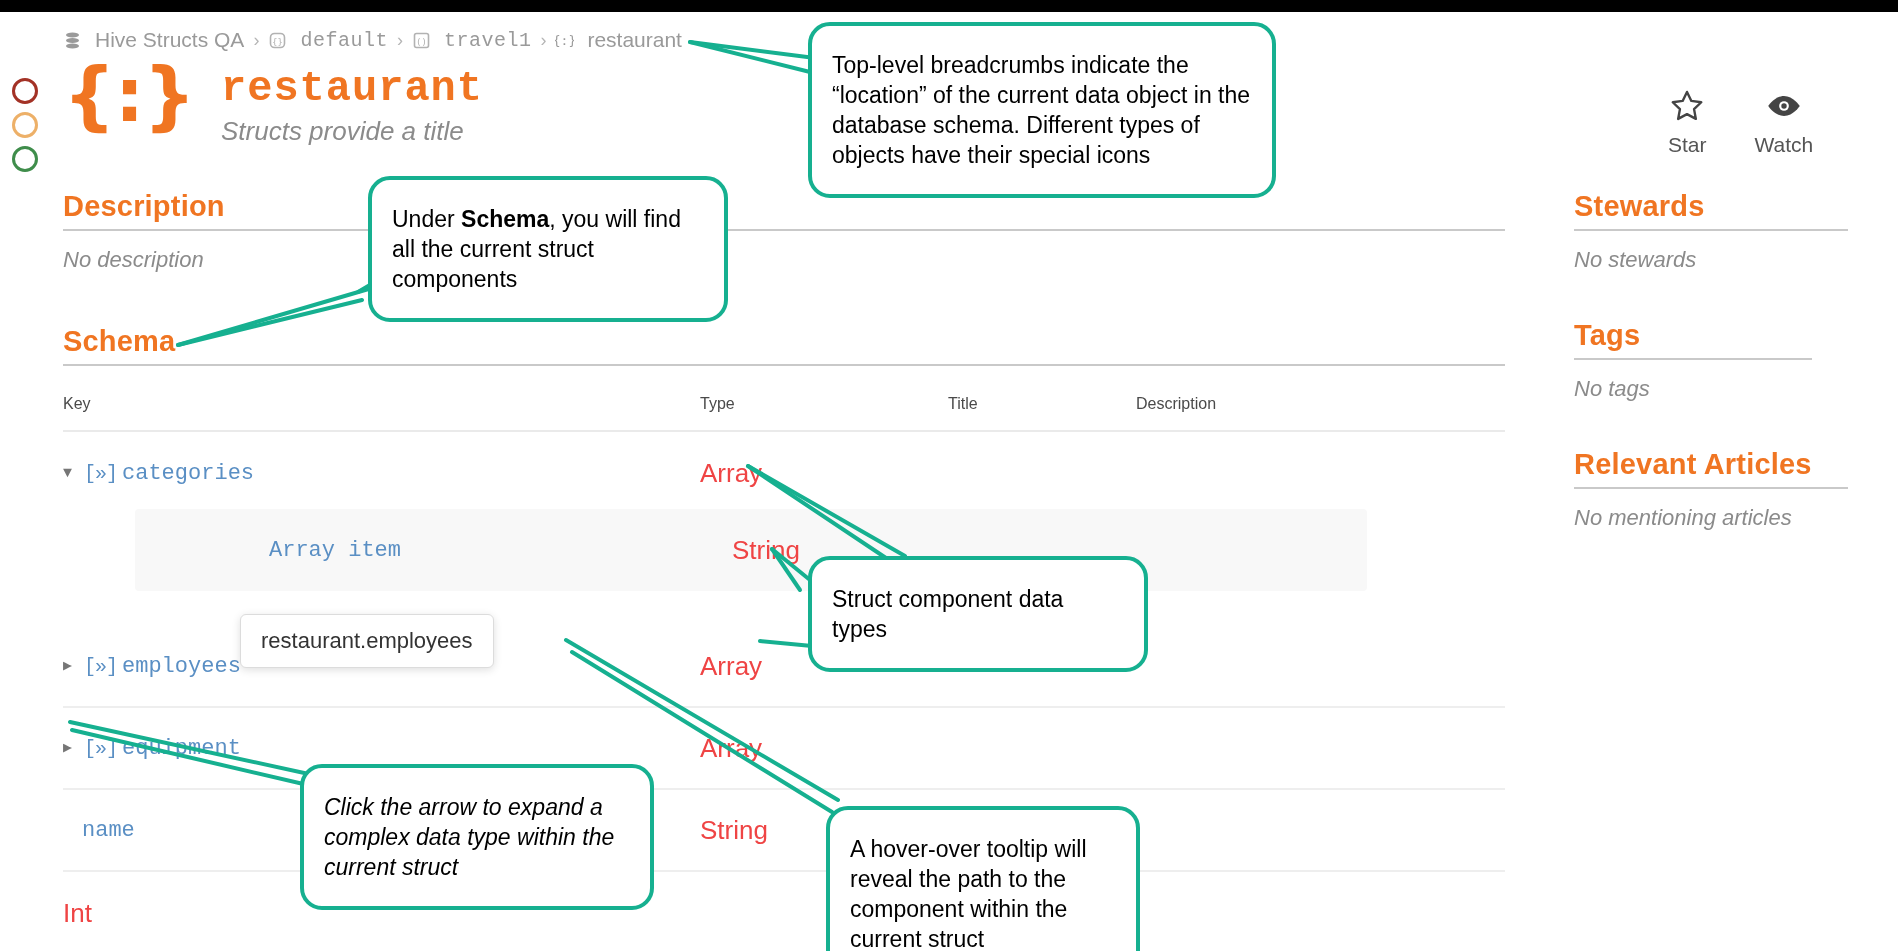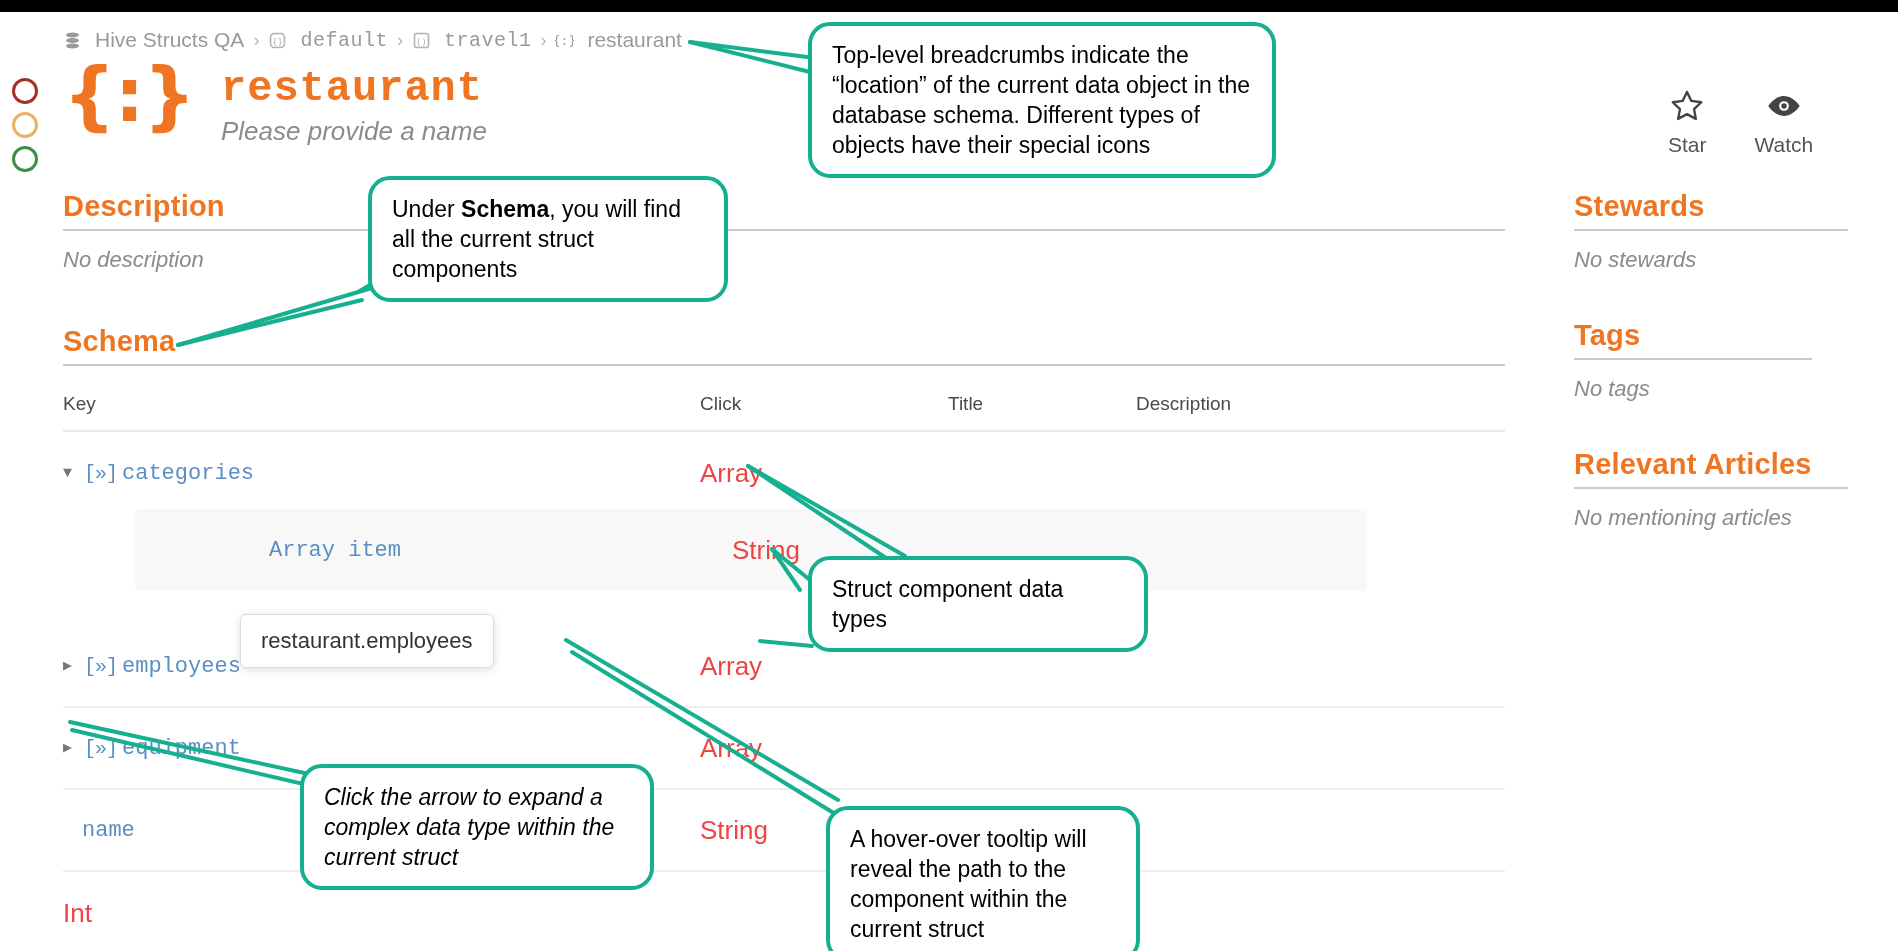--- a/index.html
+++ b/index.html
@@ -52,21 +52,21 @@
   .sect-rule { border-bottom:2px solid #c9c9c9; margin-top:6px; }
   .sect-empty { font-size:22px; font-style:italic; color:#8b8b8b; margin-top:16px; }
 
   #description-section { left:63px; top:190px; width:1442px; }
   #schema-section { left:63px; top:325px; width:1442px; }
 
   
   .schema-table { position:absolute; left:63px; top:378px; width:1442px; }
   .srow { display:flex; align-items:center; position:relative; }
   .head-row { height:54px; border-bottom:2px solid #eaeaea; }
-  .head-row .cell { font-size:19px; color:#4a4a4a; }
+  .head-row .cell { font-size:16px; color:#4a4a4a; }
   .c-key  { width:637px; flex:none; }
   .c-type { width:248px; flex:none; }
   .c-title{ width:188px; flex:none; }
   .c-desc { flex:1; }
 
   .data-row { height:82px; border-bottom:2px solid #eeeeee; }
   .data-row:last-child { border-bottom:none; }
   .keycell { display:flex; align-items:center; gap:3px; font-family:"Liberation Mono", monospace; font-size:22px; color:#5a8fc4; }
   .arrow { width:18px; flex:none; color:#767676; font-size:15px; line-height:1; }
   .arrow.open::before { content:"\25BC"; }
@@ -98,21 +98,21 @@
   .rail { position:absolute; left:1574px; top:190px; width:274px; }
   .rail .sect-block { margin-bottom:46px; }
   .actions { position:absolute; left:1668px; top:88px; display:flex; gap:48px; }
   .action { display:flex; flex-direction:column; align-items:center; gap:5px; cursor:pointer; }
   .action-label { font-size:21px; color:#555; }
 
   
   .callout {
     position:absolute; background:#fff;
     border:4px solid #16b090; border-radius:22px;
-    padding:14px 20px; font-size:23px; line-height:30px; color:#000;
+    padding:24px 20px; font-size:23px; line-height:30px; color:#000;
     z-index:30;
   }
   .callout b { font-weight:700; }
   .lines { position:absolute; left:0; top:0; width:1898px; height:951px; pointer-events:none; z-index:20; }
 </style>
 </head>
 <body>
 
 <div class="topbar"></div>
 
@@ -164,21 +164,21 @@
         </svg>
     </span>
     <span>restaurant</span>
   </span>
 </div>
 
 <div class="titlewrap">
   <div class="struct-glyph">{:}</div>
   <div>
     <div class="title-main">restaurant</div>
-    <div class="title-sub">Please provide a name</div>
+    <div class="title-sub">Structs provide a title</div>
   </div>
 </div>
 
 <div class="actions">
   <div class="action">
     <span>
       <svg width="38" height="36" viewBox="0 0 24 24">
           <path d="M12 2.6l2.9 6 6.6.9-4.8 4.6 1.2 6.5-5.9-3.2-5.9 3.2 1.2-6.5L2.5 9.5l6.6-.9z" fill="none" stroke="#444" stroke-width="1.6" stroke-linejoin="round"></path>
         </svg>
     </span>
@@ -203,21 +203,21 @@
 </div>
 
 <div class="sect" id="schema-section">
   <div class="sect-title">Schema</div>
   <div class="sect-rule"></div>
 </div>
 
 <div class="schema-table">
   <div class="srow head-row">
     <div class="cell c-key">Key</div>
-    <div class="cell c-type">Click</div>
+    <div class="cell c-type">Type</div>
     <div class="cell c-title">Title</div>
     <div class="cell c-desc">Description</div>
   </div>
 
   <div class="srow data-row" style="border-bottom:none;">
     <div class="c-key keycell">
       <span class="arrow open"></span>
       <span class="arr-icon">[»]</span>
       <span>categories</span>
     </div>

